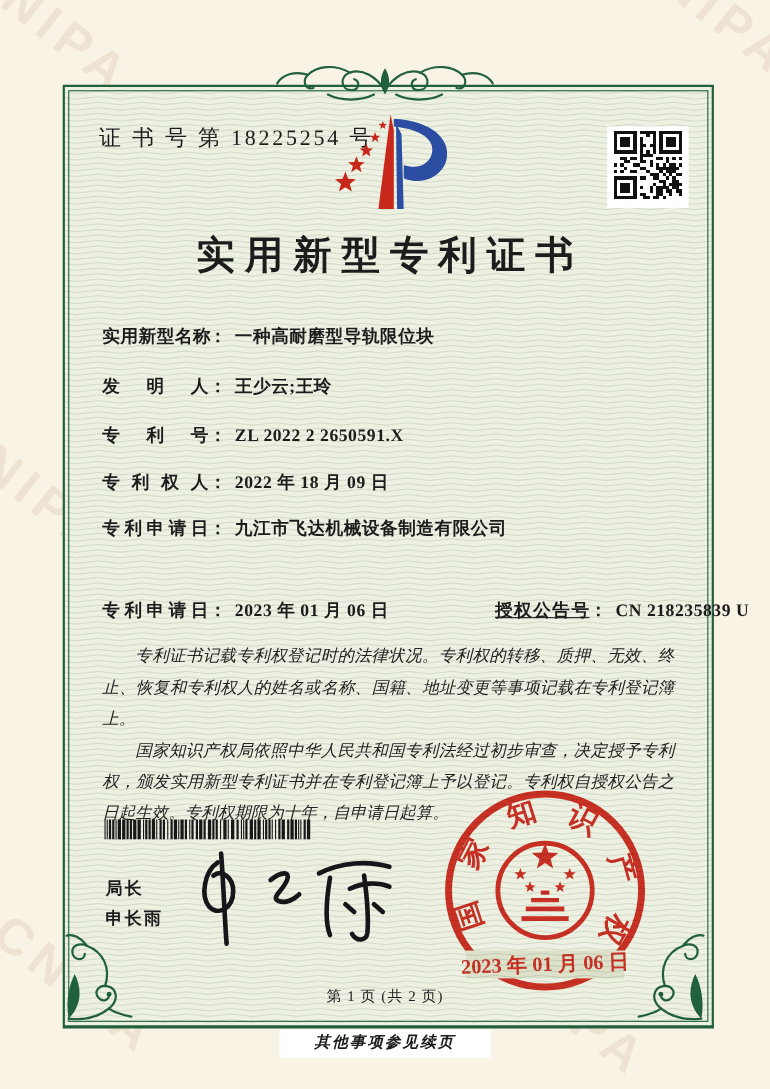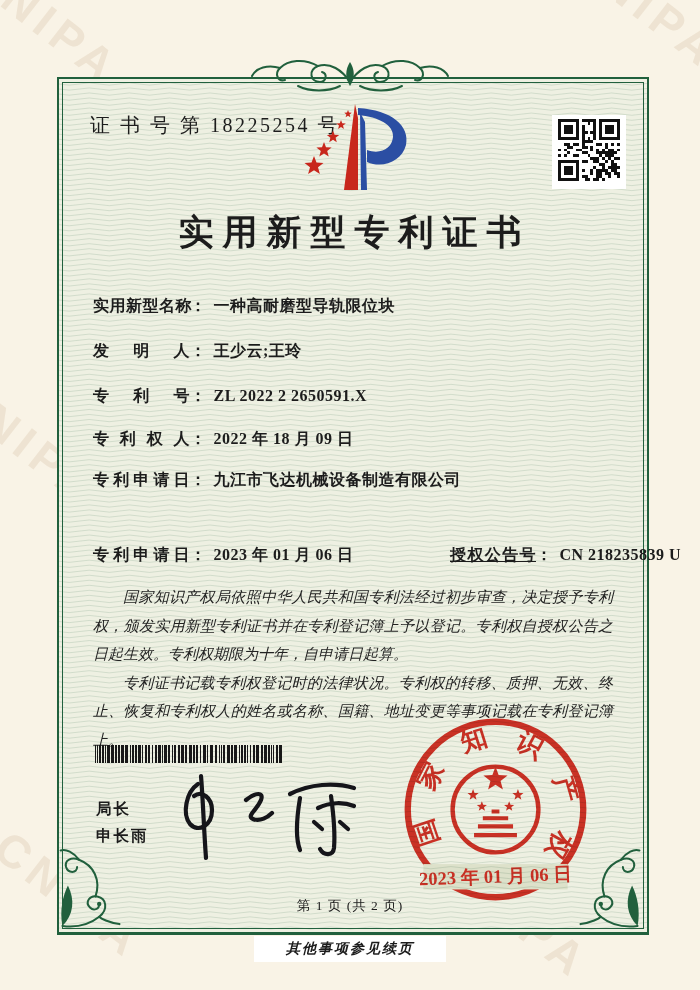--- a/index.html
+++ b/index.html
@@ -522,22 +522,22 @@
   </div>
 
   <div class="frow" style="top:545px;">
     <span class="flabel">专利申请日</span><span>：</span><span class="fval">2023 年 01 月 06 日</span>
     <span class="grant2">
       <span class="flabel">授权公告号</span><span>：</span><span class="fval">CN 218235839 U</span>
     </span>
   </div>
 
   <div class="body-text">
+    <p>专利证书记载专利权登记时的法律状况。专利权的转移、质押、无效、终止、恢复和专利权人的姓名或名称、国籍、地址变更等事项记载在专利登记簿上。</p>
     <p>国家知识产权局依照中华人民共和国专利法经过初步审查，决定授予专利权，颁发实用新型专利证书并在专利登记簿上予以登记。专利权自授权公告之日起生效。专利权期限为十年，自申请日起算。</p>
-    <p>专利证书记载专利权登记时的法律状况。专利权的转移、质押、无效、终止、恢复和专利权人的姓名或名称、国籍、地址变更等事项记载在专利登记簿上。</p>
   </div>
 
   <div class="barcode" id="barcode">
       <i style="width:1px;margin-right:1px"></i>
       <i style="width:1px;margin-right:1px"></i>
       <i style="width:2px;margin-right:1px"></i>
       <i style="width:2px;margin-right:1px"></i>
       <i style="width:1px;margin-right:1px"></i>
       <i style="width:3px;margin-right:1px"></i>
       <i style="width:3px;margin-right:1px"></i>

